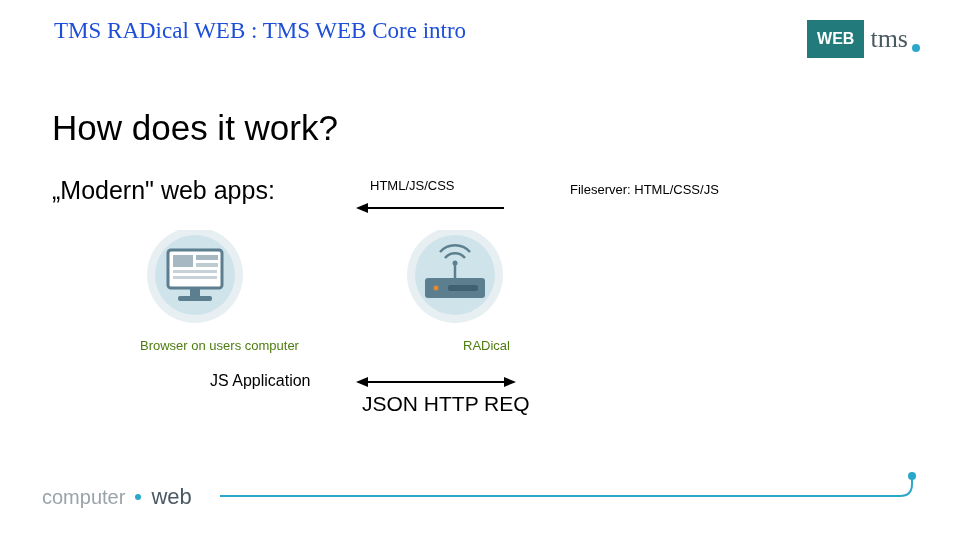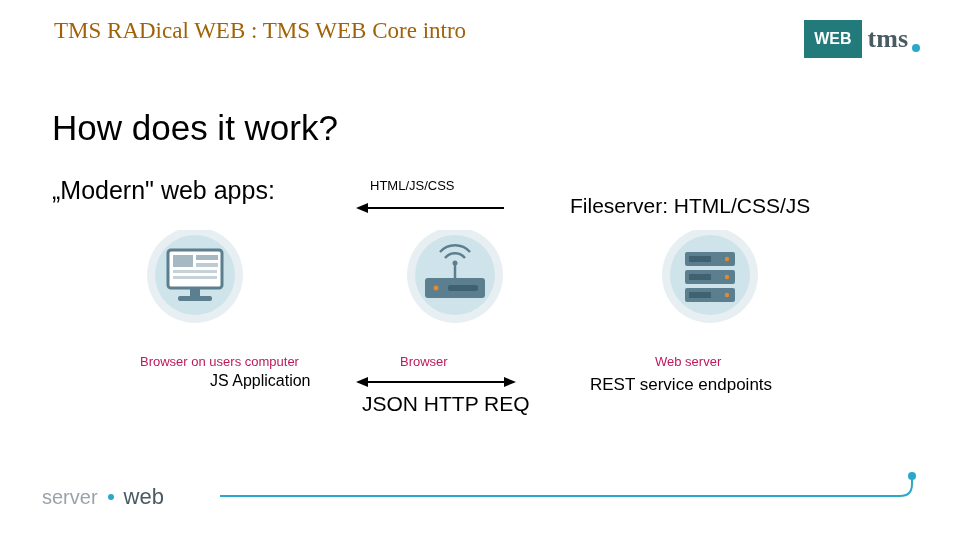--- a/index.html
+++ b/index.html
@@ -1,36 +1,36 @@
 <!DOCTYPE html>
 <html><head>
 <meta charset="utf-8">
 <style>
   * { box-sizing: border-box; margin: 0; padding: 0; }
   html, body { width: 960px; height: 540px; font-family: Arial, Helvetica, sans-serif; background: #fff; color: #000; }
   .slide { position: relative; width: 960px; height: 540px; }
-  .title { position: absolute; left: 54px; top: 18px; font-family: Georgia, 'Times New Roman', serif; font-size: 23px; color: #a16207; }
+  .title { position: absolute; left: 54px; top: 18px; font-family: Georgia, 'Times New Roman', serif; font-size: 23px; color: #1d4ed8; }
   .logo { position: absolute; right: 40px; top: 20px; display: flex; align-items: center; gap: 6px; }
   .logo-web { background: #237a7a; color: #fff; font-size: 16px; font-weight: 600; padding: 10px 10px; font-family: Arial, sans-serif; }
-  .logo-tms { font-family: Georgia, serif; font-size: 26px; color: #4a5a63; font-weight: 700; display: flex; align-items: baseline; }
+  .logo-tms { font-family: Georgia, serif; font-size: 26px; color: #4a5a63; font-weight: 400; display: flex; align-items: baseline; }
   .logo-dot { width: 8px; height: 8px; border-radius: 50%; background: #2aa8c9; margin-left: 4px; margin-bottom: 2px; align-self: flex-end; }
   .heading { position: absolute; left: 52px; top: 108px; font-size: 35px; }
   .subheading { position: absolute; left: 52px; top: 176px; font-size: 25px; }
   .arrow-top-label { position: absolute; left: 370px; top: 178px; font-size: 13px; }
-  .fileserver-label { position: absolute; left: 570px; top: 182px; font-size: 21px; font-family: 'Segoe UI', Arial, sans-serif; margin-top: 12px; }
+  .fileserver-label { position: absolute; left: 570px; top: 182px; font-size: 13px; font-family: 'Segoe UI', Arial, sans-serif; }
   .arrow-top { position: absolute; left: 356px; top: 200px; }
   .js-app-label { position: absolute; left: 210px; top: 372px; font-size: 16px; }
   .arrow-bottom { position: absolute; left: 356px; top: 374px; }
   .arrow-bottom-label { position: absolute; left: 362px; top: 392px; font-size: 21px; }
   .rest-label { position: absolute; left: 590px; top: 374px; font-size: 17px; line-height: 1.35; }
   .icon-stage { position: absolute; }
   .icon-browser { left: 140px; top: 230px; }
   .icon-internet { left: 400px; top: 230px; }
   .icon-server { left: 655px; top: 230px; }
-  .icon-caption { font-size: 13px; color: #be185d; text-align: left; margin-top: 24px; }
+  .icon-caption { font-size: 13px; color: #4d7c0f; text-align: right; margin-top: 8px; }
   .footer { position: absolute; left: 42px; bottom: 30px; display: flex; align-items: center; gap: 10px; font-family: 'Segoe UI', Arial, sans-serif; }
   .footer-develop { color: #9aa3aa; font-size: 20px; font-weight: 400; }
   .footer-dot { width: 6px; height: 6px; border-radius: 50%; background: #2aa8c9; }
   .footer-web { color: #4a5a63; font-size: 22px; font-weight: 500; }
   .flow-line { position: absolute; right: 40px; bottom: 38px; }
   svg { display: block; }
 </style>
 </head>
 <body>
 
@@ -80,58 +80,42 @@
       <circle cx="55" cy="45" r="48" fill="#e7eff3"></circle>
       <circle cx="55" cy="45" r="40" fill="#cfe3ea"></circle>
       <path d="M40 22 a20 20 0 0 1 30 0" fill="none" stroke="#5c7f8f" stroke-width="2.5"></path>
       <path d="M45 28 a13 13 0 0 1 20 0" fill="none" stroke="#5c7f8f" stroke-width="2.5"></path>
       <circle cx="55" cy="33" r="2.5" fill="#5c7f8f"></circle>
       <line x1="55" y1="33" x2="55" y2="48" stroke="#5c7f8f" stroke-width="2.5"></line>
       <rect x="25" y="48" width="60" height="20" rx="3" fill="#5c7f8f"></rect>
       <circle cx="36" cy="58" r="2.5" fill="#e38a2e"></circle>
       <rect x="48" y="55" width="30" height="6" rx="2" fill="#3f6170"></rect>
     </svg>
-    <div class="icon-caption">Browser</div>
+    <div class="icon-caption">RADical</div>
   </div>
 
-  <div class="icon-stage icon-server">
-    <svg width="110" height="100" viewBox="0 0 110 100">
-      <circle cx="55" cy="45" r="48" fill="#e7eff3"></circle>
-      <circle cx="55" cy="45" r="40" fill="#cfe3ea"></circle>
-      <rect x="30" y="22" width="50" height="14" rx="2" fill="#5c7f8f"></rect>
-      <rect x="30" y="40" width="50" height="14" rx="2" fill="#5c7f8f"></rect>
-      <rect x="30" y="58" width="50" height="14" rx="2" fill="#5c7f8f"></rect>
-      <rect x="34" y="26" width="22" height="6" fill="#3f6170"></rect>
-      <rect x="34" y="44" width="22" height="6" fill="#3f6170"></rect>
-      <rect x="34" y="62" width="22" height="6" fill="#3f6170"></rect>
-      <circle cx="72" cy="29" r="2.2" fill="#e38a2e"></circle>
-      <circle cx="72" cy="47" r="2.2" fill="#e38a2e"></circle>
-      <circle cx="72" cy="65" r="2.2" fill="#e38a2e"></circle>
-    </svg>
-    <div class="icon-caption">Web server</div>
-  </div>
 
   <div class="js-app-label">JS Application</div>
 
   <div class="arrow-bottom">
     <svg width="160" height="16" viewBox="0 0 160 16">
       <line x1="10" y1="8" x2="150" y2="8" stroke="#000" stroke-width="2"></line>
       <polygon points="0,8 12,3 12,13" fill="#000"></polygon>
       <polygon points="160,8 148,3 148,13" fill="#000"></polygon>
     </svg>
   </div>
 
   <div class="arrow-bottom-label">JSON HTTP REQ</div>
 
   <div class="rest-label">
-    <span>REST service endpoints</span><br>
+    <br>
   </div>
 
   <div class="footer">
-    <span class="footer-develop">server</span>
+    <span class="footer-develop">computer</span>
     <span class="footer-dot"></span>
     <span class="footer-web">web</span>
   </div>
 
   <div class="flow-line">
     <svg width="700" height="30" viewBox="0 0 700 30">
       <path d="M0 24 L680 24 Q692 24 692 12 L692 6" fill="none" stroke="#2aa8c9" stroke-width="2"></path>
       <circle cx="692" cy="4" r="4" fill="#2aa8c9"></circle>
     </svg>
   </div>

